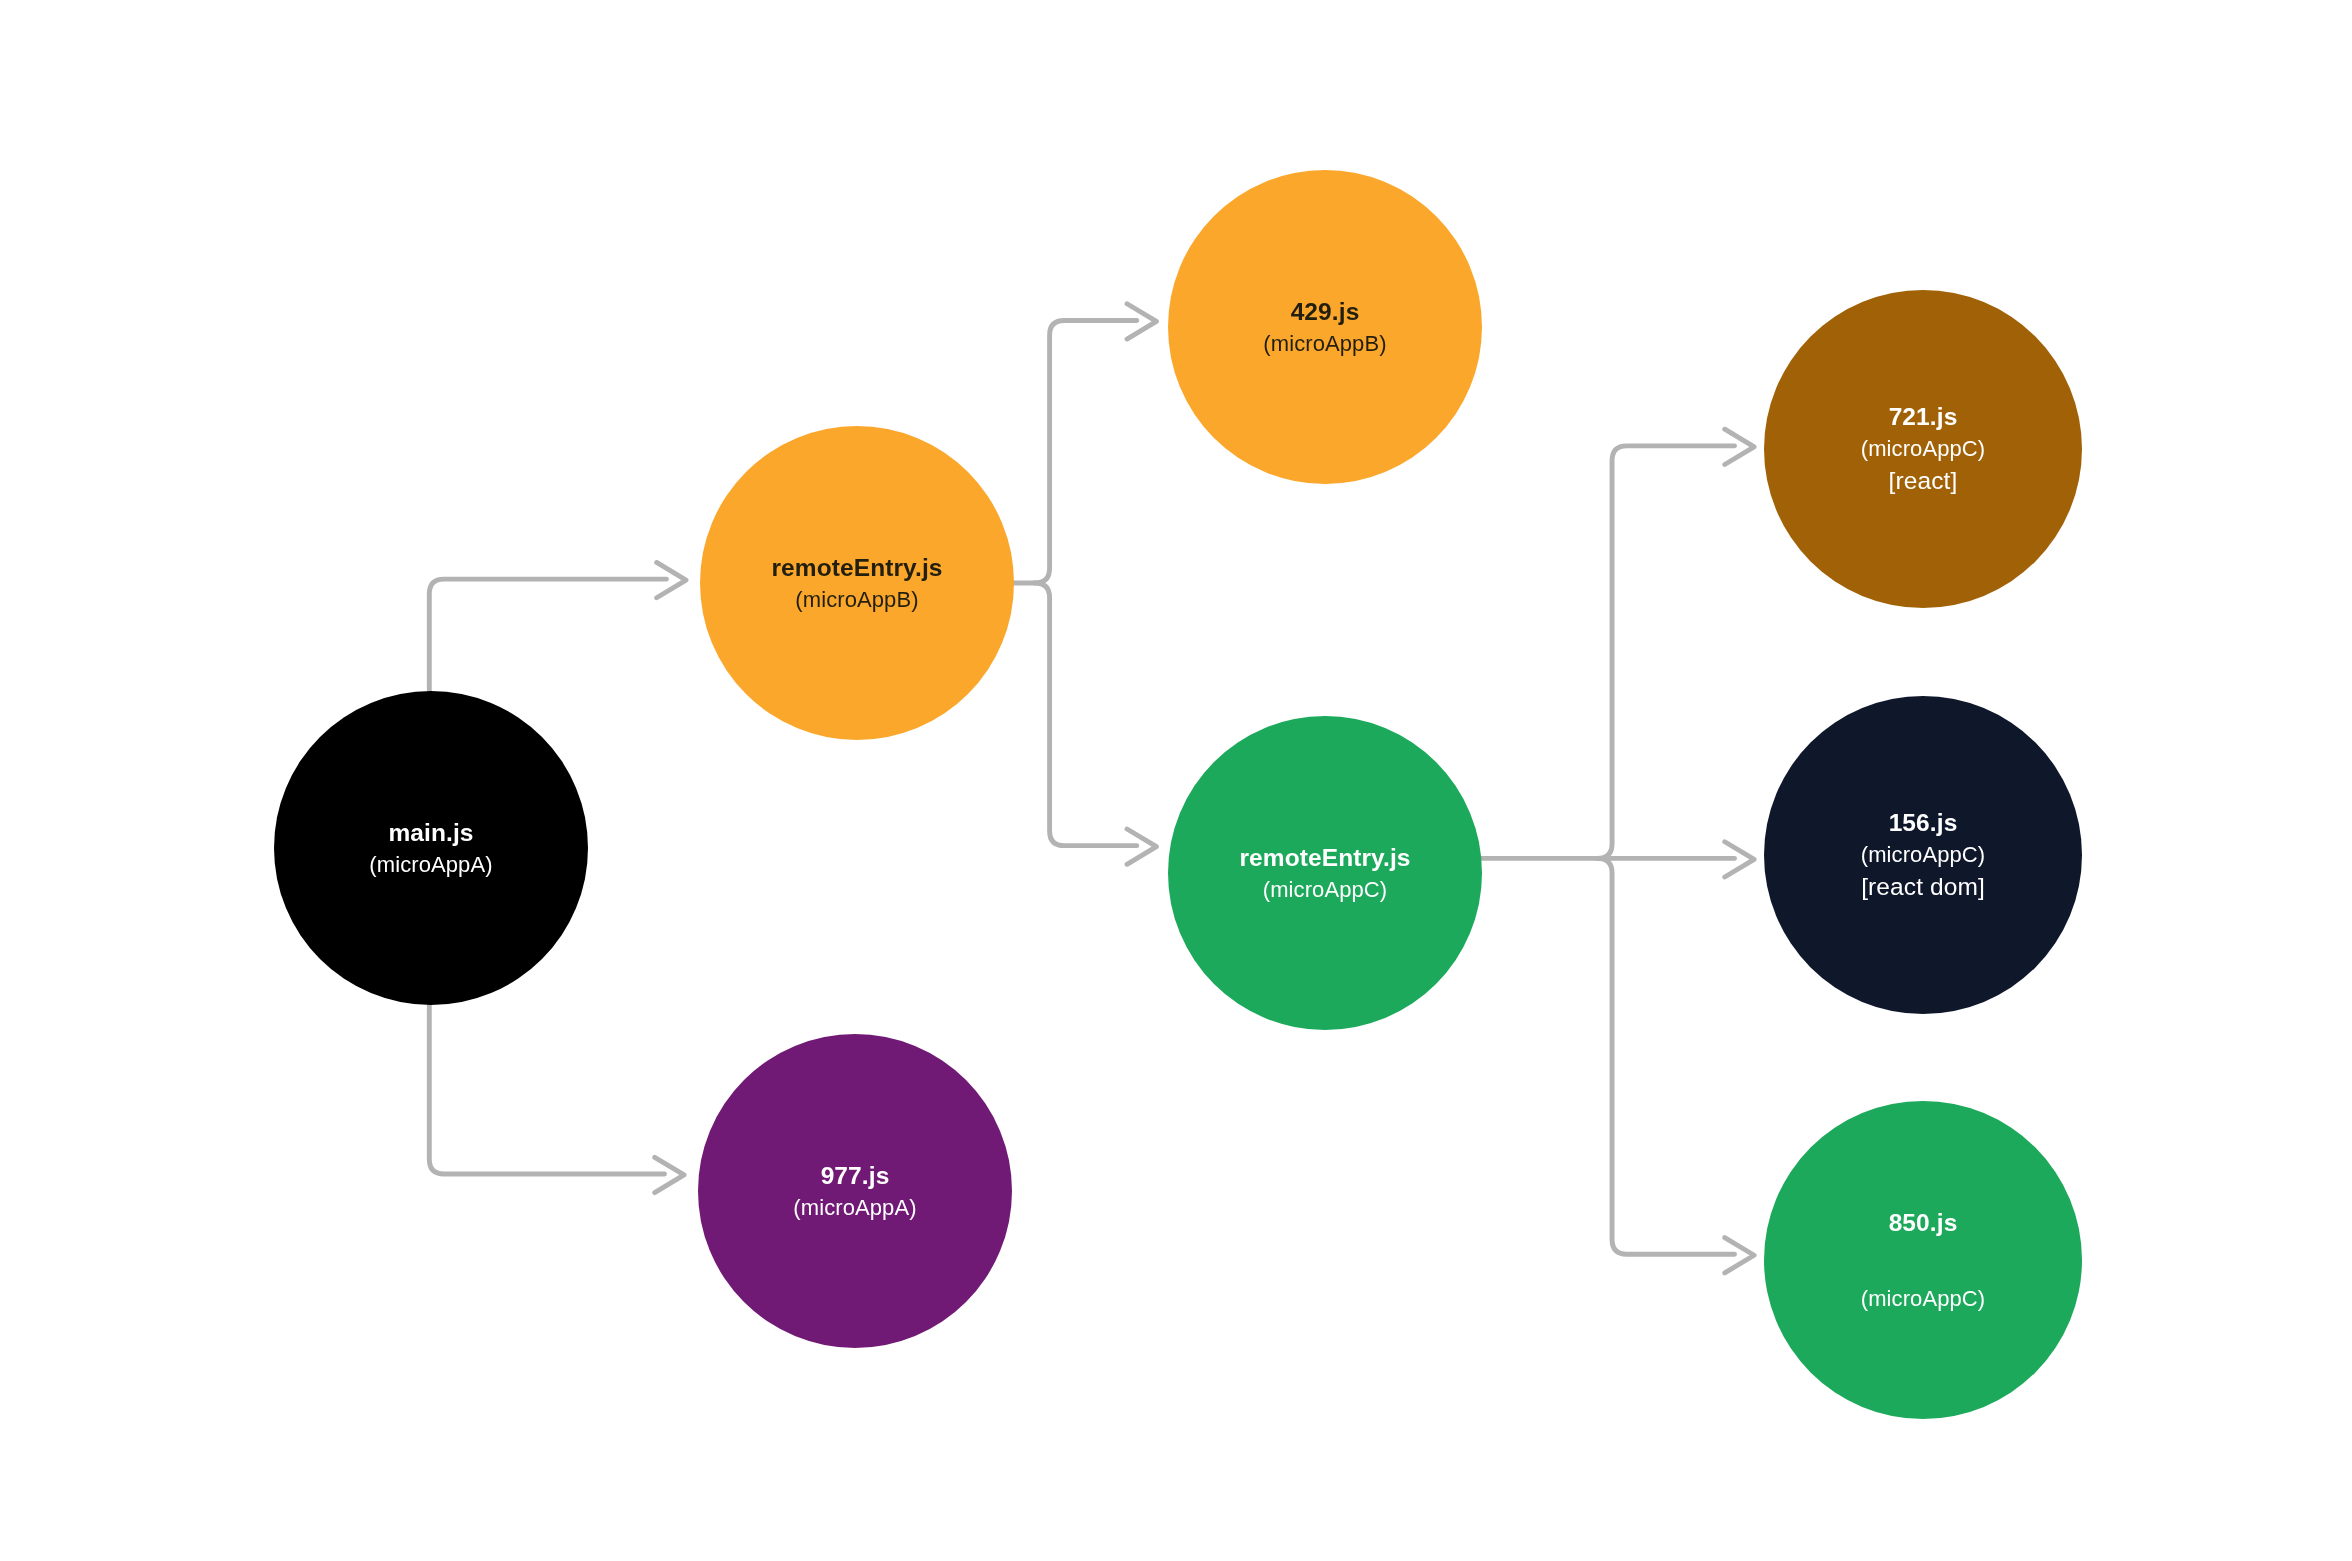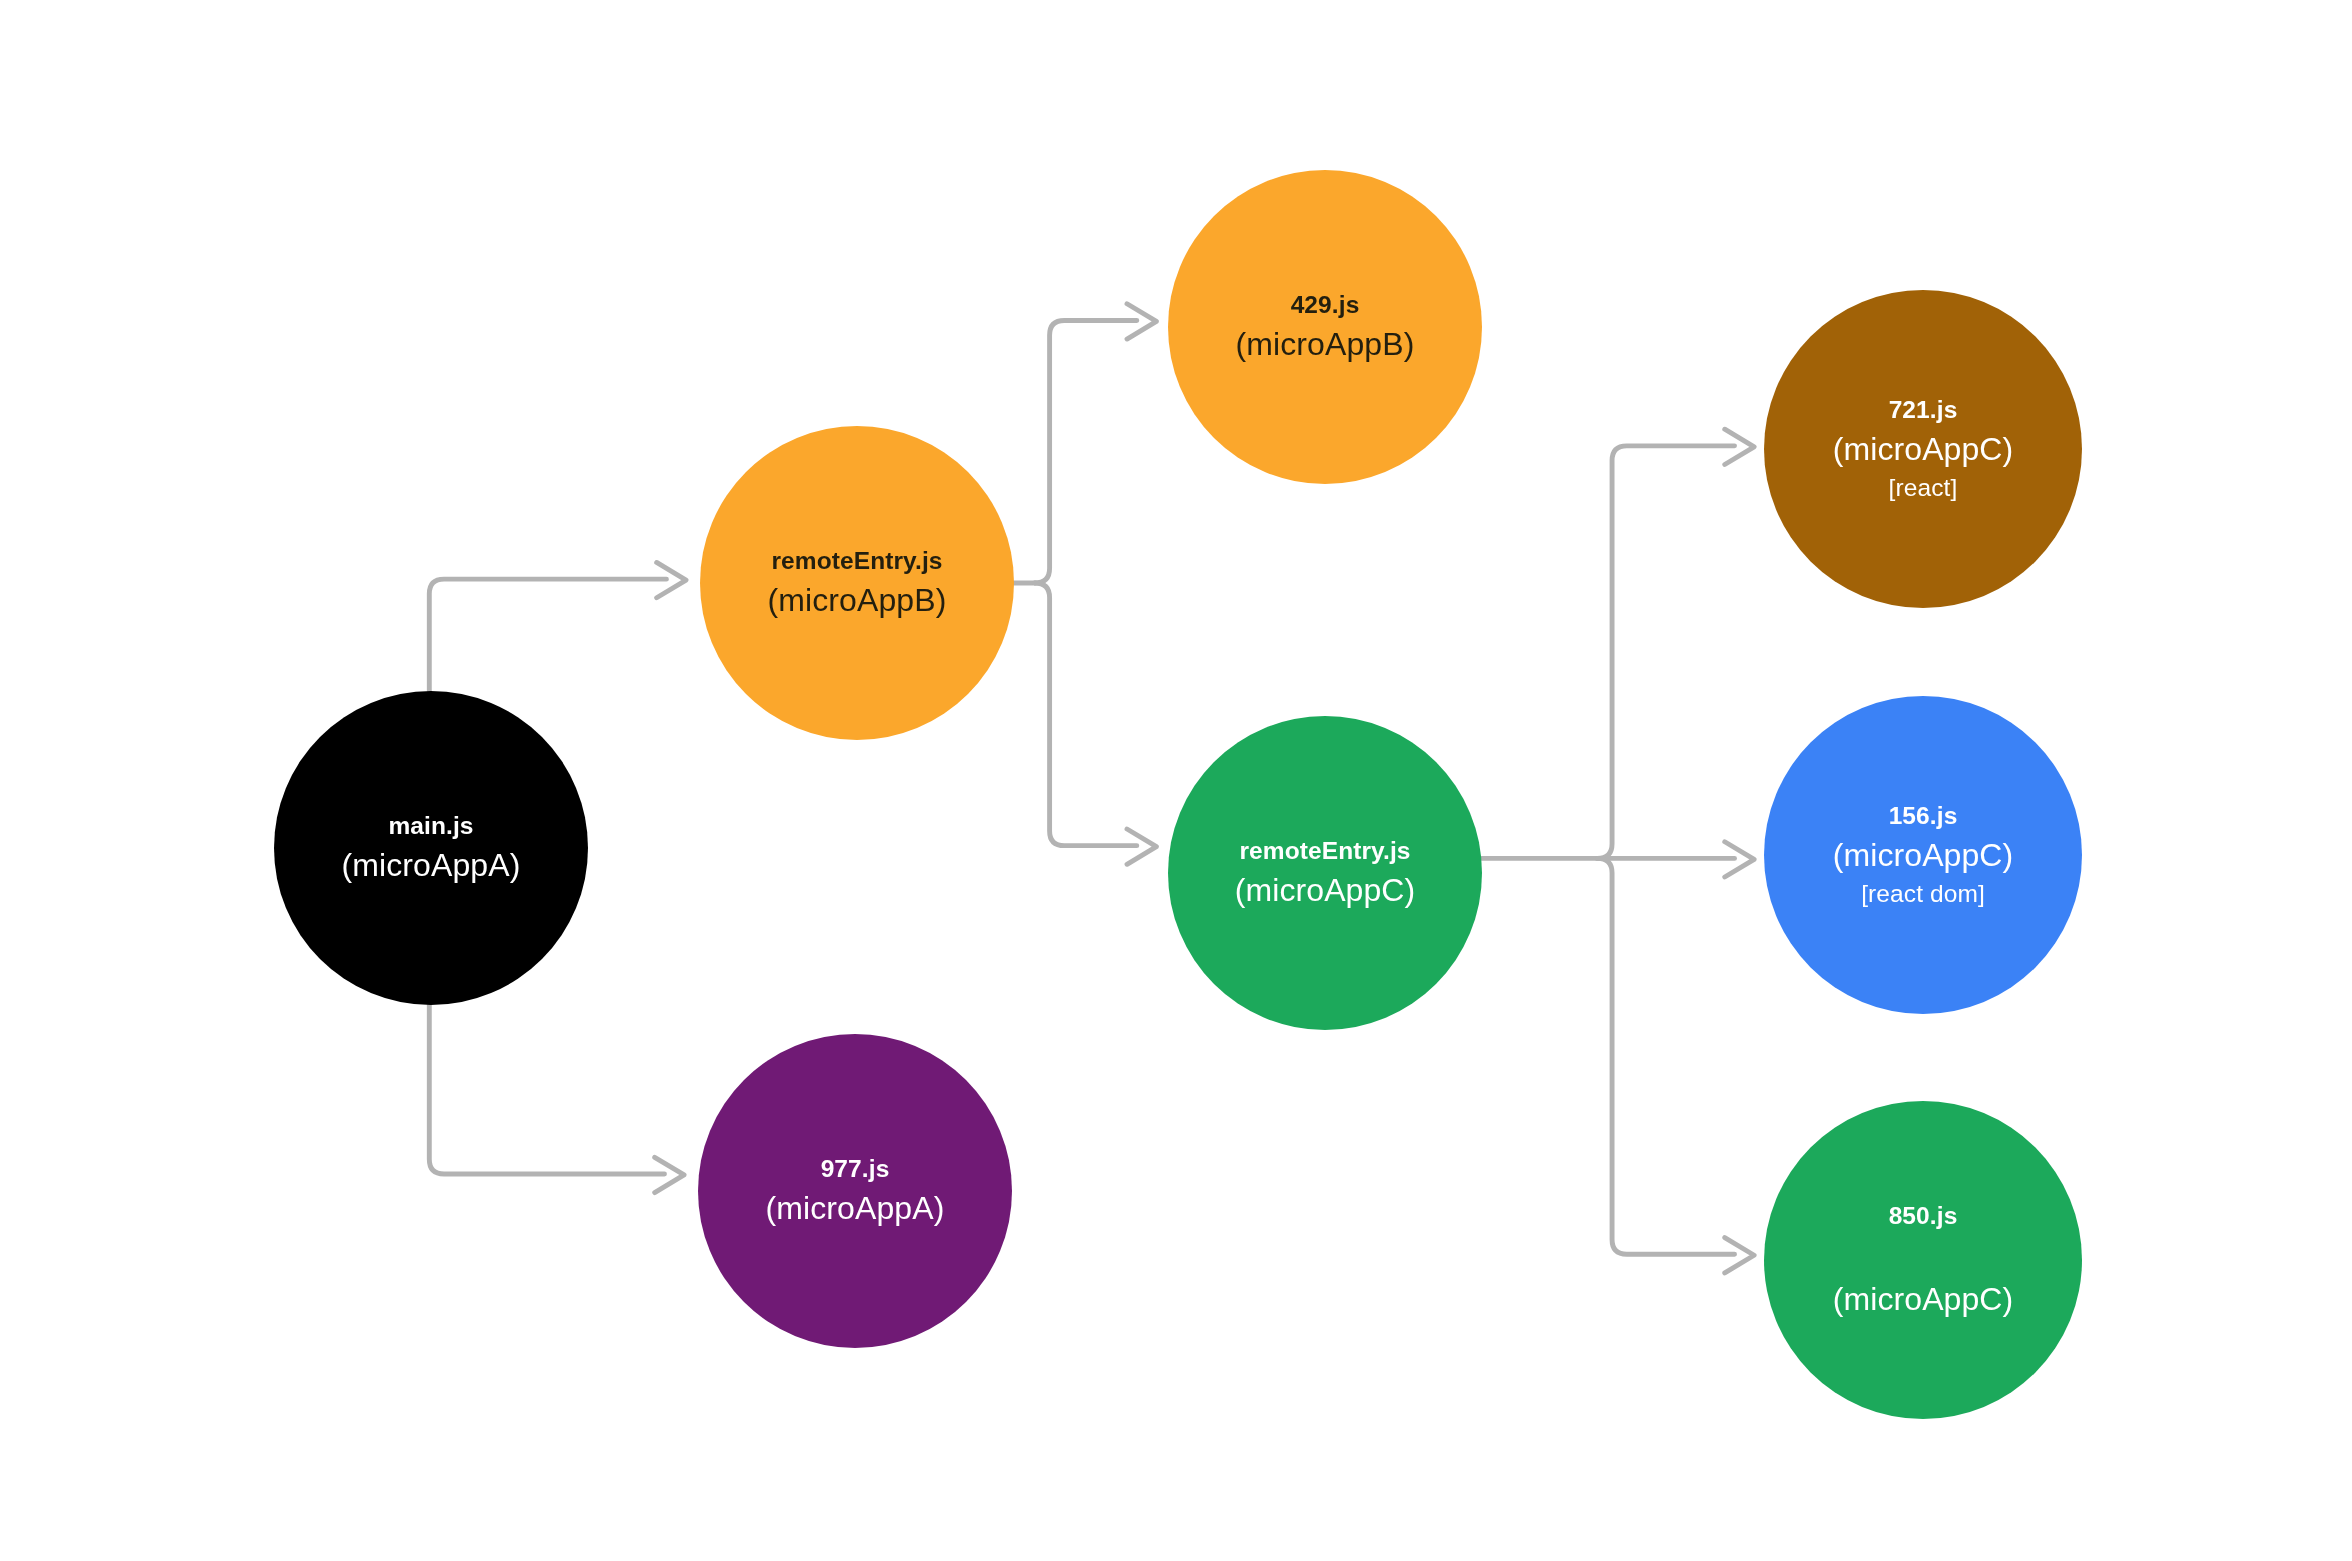--- a/index.html
+++ b/index.html
@@ -34,21 +34,21 @@
     line-height: 1.38;
     box-sizing: border-box;
   }
   .node .ttl {
     font-weight: bold;
     font-size: 24.5px;
     letter-spacing: 0.1px;
   }
   .node .sub {
     font-weight: normal;
-    font-size: 32px;
+    font-size: 22px;
     letter-spacing: 0.1px;
   }
   .node .sub2 {
     font-weight: normal;
     font-size: 24.5px;
     letter-spacing: 0.1px;
   }
   .light-text { color: #ffffff; }
   .dark-text { color: #231f0f; }
 </style>
@@ -127,21 +127,21 @@
     <div class="ttl">remoteEntry.js</div>
     <div class="sub">(microAppC)</div>
   </div>
 
   <div class="node light-text" style="left:1764px; top:290px; width:318px; height:318px; background:#a16207;">
     <div class="ttl">721.js</div>
     <div class="sub">(microAppC)</div>
     <div class="sub2">[react]</div>
   </div>
 
-  <div class="node light-text" style="left:1764px; top:696px; width:318px; height:318px; background:#3b82f6;">
+  <div class="node light-text" style="left:1764px; top:696px; width:318px; height:318px; background:#0f172a;">
     <div class="ttl">156.js</div>
     <div class="sub">(microAppC)</div>
     <div class="sub2">[react dom]</div>
   </div>
 
   <div class="node light-text" style="left:1764px; top:1101px; width:318px; height:318px; background:#1ca95b;gap:44px;">
     <div class="ttl">850.js</div>
     <div class="sub">(microAppC)</div>
   </div>
 

